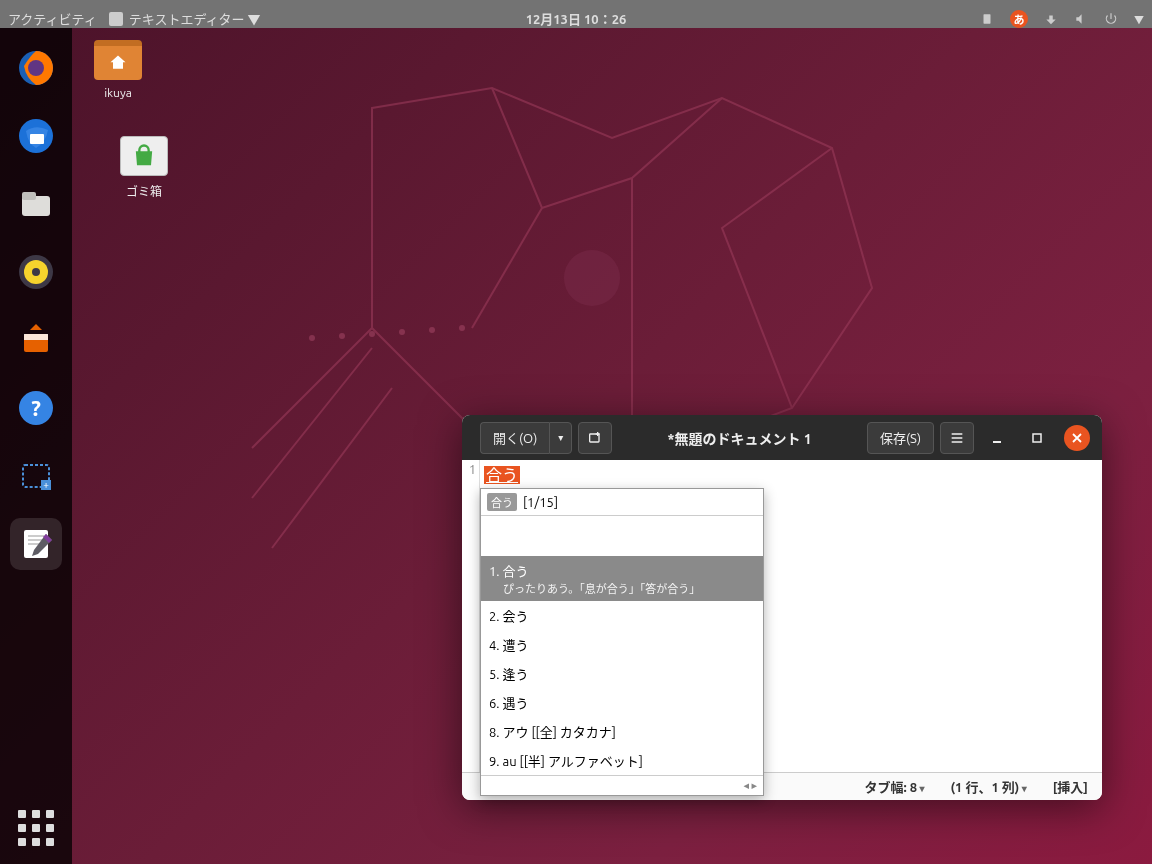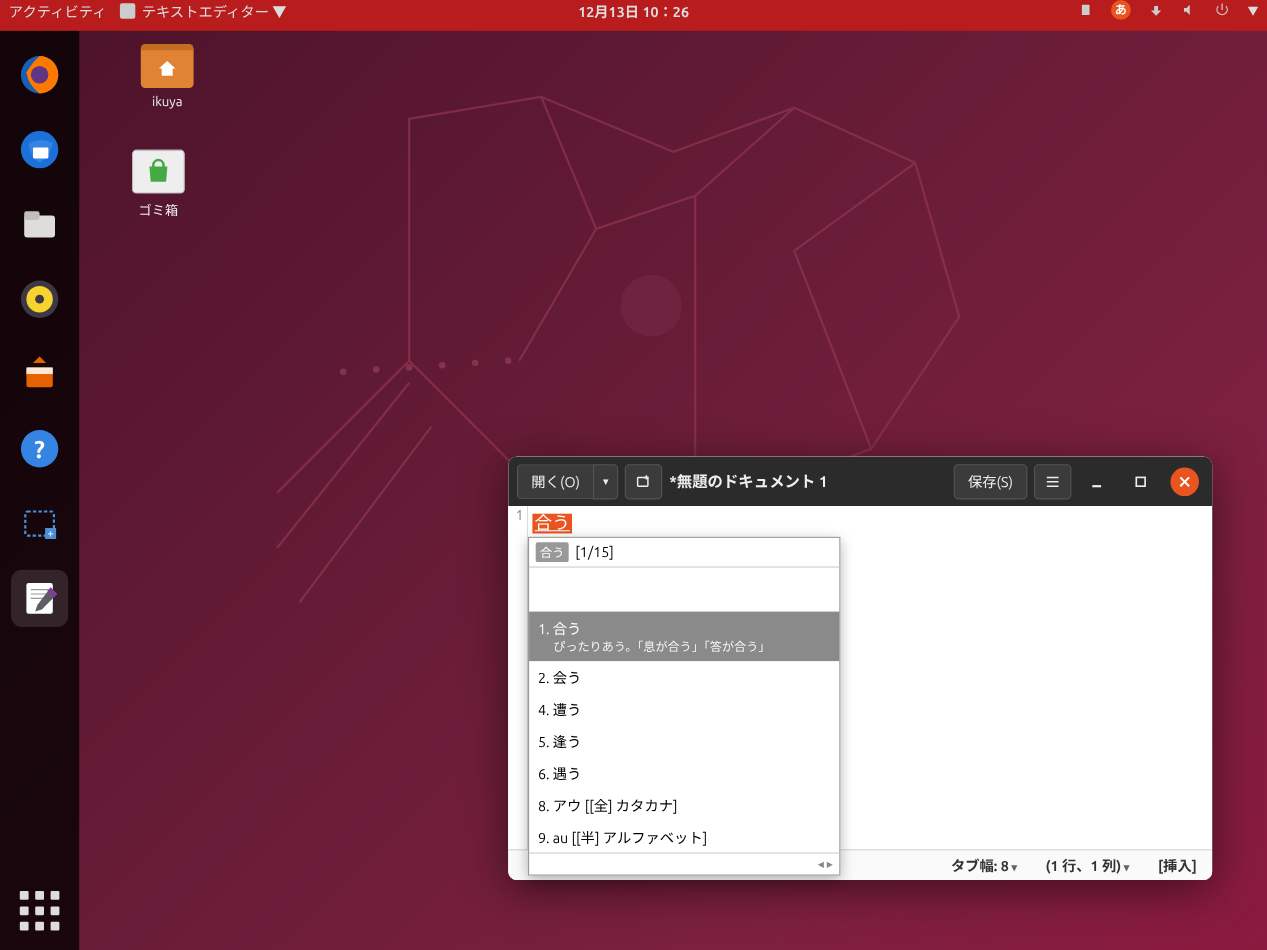--- a/index.html
+++ b/index.html
@@ -1,20 +1,20 @@
 <!DOCTYPE html>
 <html><head>
 <meta charset="utf-8">
 <style>
   * { box-sizing: border-box; margin: 0; padding: 0; }
   html, body { width: 1152px; height: 864px; overflow: hidden; font-family: "Ubuntu", "Noto Sans CJK JP", sans-serif; }
   body { background: linear-gradient(135deg, #4a1229 0%, #5a1830 25%, #6b1d38 50%, #7c2040 75%, #8b1a3f 100%); position: relative; }
 
   
-  .topbar { position: absolute; top:0; left:0; right:0; height:28px; background:#b91c1c; color:#ddd; display:flex; align-items:flex-start; font-size:13px; padding:0 8px; z-index:50; }
+  .topbar { position: absolute; top:0; left:0; right:0; height:28px; background:#737373; color:#ddd; display:flex; align-items:flex-end; font-size:13px; padding:0 8px; z-index:50; }
   .topbar .tb-left { display:flex; align-items:center; gap:12px; }
   .topbar .tb-app { display:flex; align-items:center; gap:6px; }
   .topbar .tb-app .appicon { width:14px; height:14px; background:#ccc; display:inline-block; border-radius:2px; }
   .topbar .tb-center { position:absolute; left:50%; transform:translateX(-50%); font-weight:bold; }
   .topbar .tb-right { margin-left:auto; display:flex; align-items:center; gap:16px; }
   .topbar .ime-badge { width:18px; height:18px; border-radius:50%; background:#e95420; color:#fff; font-size:11px; display:flex; align-items:center; justify-content:center; font-weight:bold; }
   .topbar svg { width:14px; height:14px; fill:#ccc; }
 
   
   .dock { position:absolute; top:28px; left:0; bottom:0; width:72px; background:rgba(0,0,0,0.75); display:flex; flex-direction:column; align-items:center; padding-top:8px; gap:4px; z-index:40; }
@@ -31,23 +31,23 @@
   .di-trash { background:#eee; border:1px solid #bbb; }
   .di-trash svg { fill:#4a4; width:28px; height:28px; }
 
   
   .window { position:absolute; left:462px; top:415px; width:640px; height:385px; background:#fff; border-radius:8px; overflow:hidden; box-shadow:0 8px 40px rgba(0,0,0,0.5); z-index:30; display:flex; flex-direction:column; }
   .titlebar { height:45px; background:#2b2b2b; display:flex; align-items:center; padding:0 8px; gap:6px; }
   .tbtn { background:#3b3b3b; color:#eee; border:1px solid #555; border-radius:4px; height:32px; display:flex; align-items:center; justify-content:center; padding:0 12px; font-size:13px; }
   .tbtn.small { padding:0 8px; }
   .tbtn.arrow::after { content:"▾"; font-size:10px; }
   .tbtn-group { display:flex; }
-  .tbtn-group .tbtn:first-child { border-radius:4px 0 0 4px; border-right:none; }
+  .tbtn-group .tbtn:first-child { border-radius:4px 0 0 4px; border-right:none;margin-left:10px; }
   .tbtn-group .tbtn:last-child { border-radius:0 4px 4px 0; }
-  .win-title { flex:1; color:#eee; font-size:14px; font-weight:bold; }
+  .win-title { flex:1; text-align:center; color:#eee; font-size:14px; font-weight:bold; }
   .win-ctrl { width:26px; height:26px; border-radius:50%; display:flex; align-items:center; justify-content:center; color:#eee; margin:0 4px; }
   .win-ctrl.close { background:#e95420; }
   .win-ctrl svg { width:12px; height:12px; fill:#eee; }
 
   .editor-body { flex:1; display:flex; background:#fff; position:relative; overflow:hidden; }
   .gutter { width:18px; background:#fff; border-right:1px solid #ddd; text-align:right; padding:2px 3px 0 0; font-size:13px; color:#888; }
   .textarea { flex:1; padding:2px 4px; font-size:16px; position:relative; }
   .composing { background:#e95420; color:#fff; padding:0 2px; text-decoration:underline; }
 
   
@@ -184,21 +184,21 @@
       <span></span>
       <span></span>
       <span></span>
       <span></span>
       <span></span>
       <span></span>
       <span></span>
   </div>
 </div>
 
-<div class="desktop-icon" style="left:112px; top:40px">
+<div class="desktop-icon" style="left:78px; top:40px">
   <div class="di-img di-folder">
       <svg viewBox="0 0 24 24">
         <path d="M12 3l9 8h-3v8H6v-8H3z"></path>
       </svg>
     </div>
   <div>ikuya</div>
 </div>
 <div class="desktop-icon" style="left:104px; top:136px">
   <div class="di-img di-trash">
       <svg viewBox="0 0 24 24">

